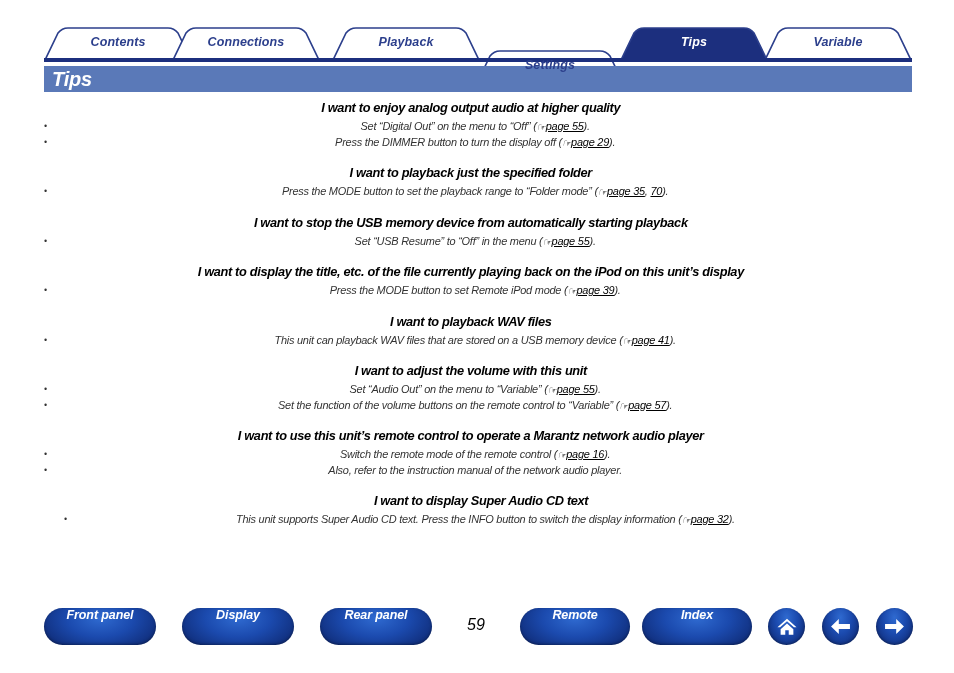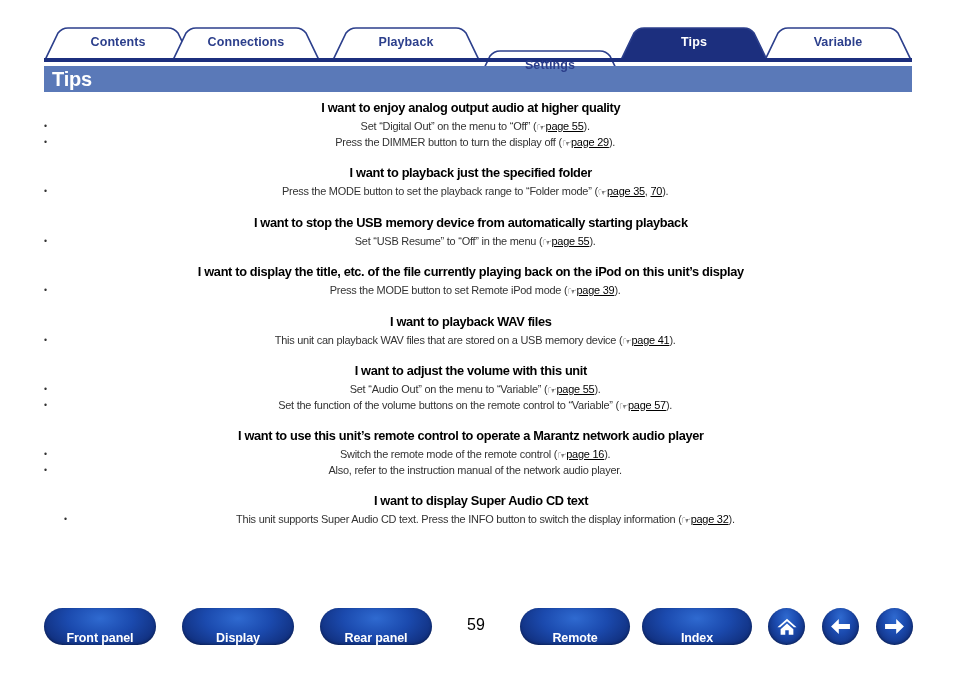--- a/index.html
+++ b/index.html
@@ -6,20 +6,21 @@
     margin: 0; padding: 0;
     width: 954px; height: 673px;
     background: #ffffff;
     font-family: "Liberation Sans", sans-serif;
     overflow: hidden;
   }
   .page {
     position: relative;
     width: 954px; height: 560px;
     background: #ffffff;
+    font-style: italic;
   }
 
   
   .tabbar {
     position: absolute;
     left: 44px; top: 27px;
     width: 868px; height: 33px;
   }
   .tab {
     position: absolute;
@@ -144,21 +145,21 @@
     position: absolute;
     left: 0; top: 608px;
     width: 954px; height: 42px;
   }
   .pill {
     position: absolute;
     top: 0;
     height: 37px;
     border-radius: 19px;
     display: flex;
-    align-items: flex-end;
+    align-items: flex-start;
     justify-content: center;
     color: #ffffff;
     font-size: 12.5px;
     font-weight: bold;
     letter-spacing: -0.1px;
     background:
       radial-gradient(ellipse 70% 120% at 50% 28%, #2f6ad0 0%, #1b4aae 42%, #11307f 78%, #0b2068 100%);
     box-shadow: inset 0 -1px 3px rgba(0,0,0,0.35);
   }
   .pagenum {

